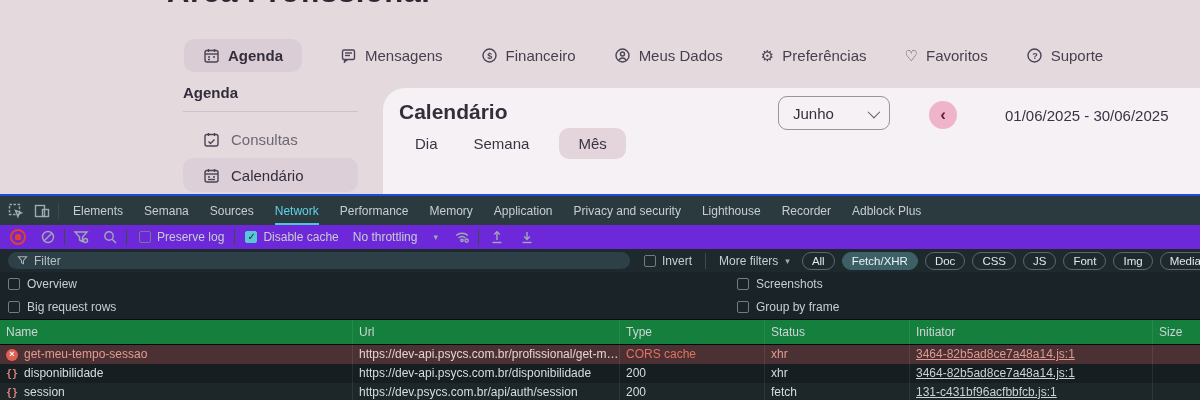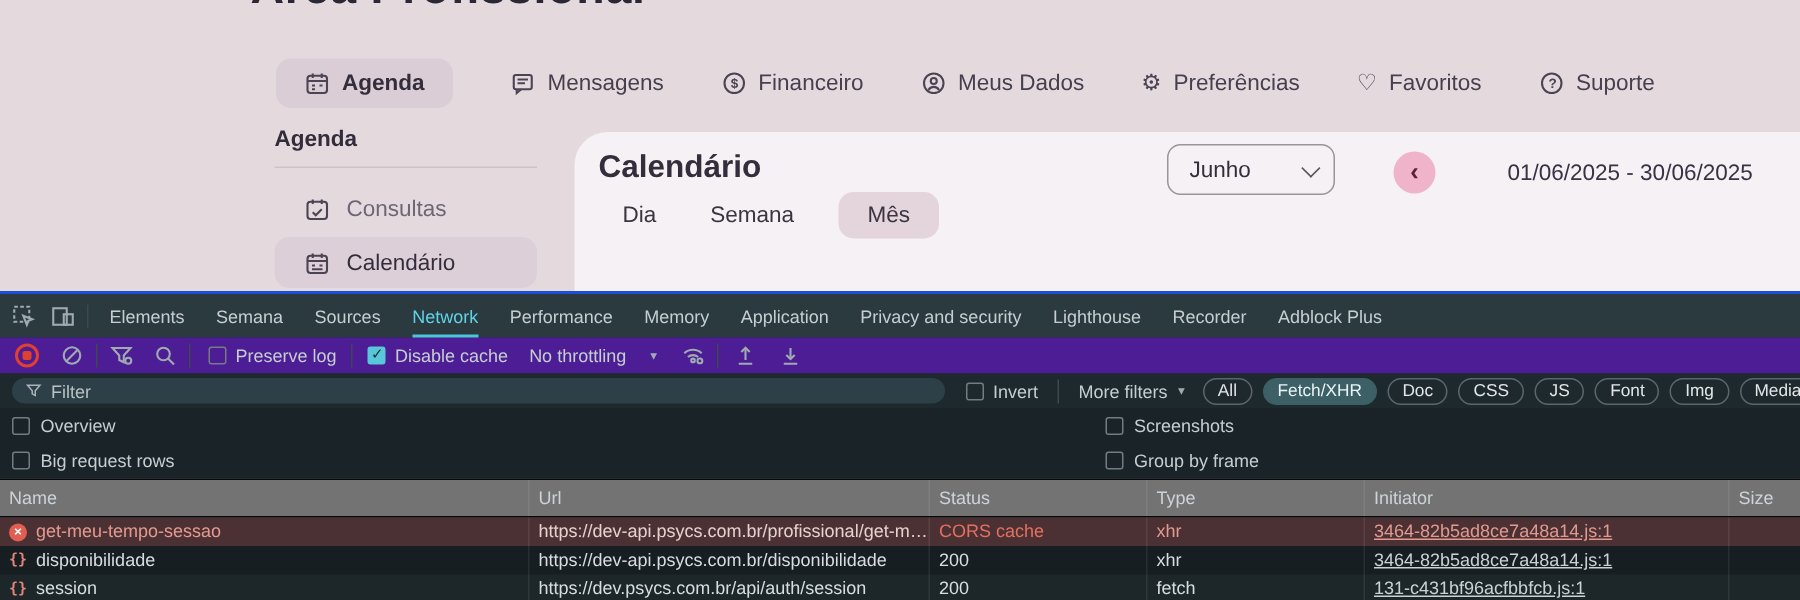--- a/index.html
+++ b/index.html
@@ -38,21 +38,21 @@
   #devtools{position:absolute;left:0;top:194px;width:1200px;height:206px;background:#1e292d;border-top:2px solid #1d4ed8;box-sizing:border-box;color:#c6ced1;font-size:12px;}
   .dt-tabbar{height:29px;background:#2b3a3f;display:flex;align-items:center;padding-left:8px;}
   .dt-ic{width:16px;height:16px;display:block;}
   .dt-ic *{stroke:#9fabb0;stroke-width:1.4;fill:none;}
   .sep{width:1px;height:16px;background:#3c494e;margin:0 8px;flex:0 0 auto;}
   .dt-tabs{display:flex;align-items:stretch;gap:21px;margin-left:6px;height:29px;}
   .dt-tab{display:flex;align-items:center;color:#c6ced1;cursor:pointer;border-bottom:2.5px solid transparent;padding-top:2px;box-sizing:border-box;white-space:nowrap;}
   .dt-tab.active{color:#5fd3e7;border-bottom-color:#4cc4da;}
   .icon-btn{display:flex;align-items:center;justify-content:center;cursor:pointer;flex:0 0 auto;}
 
-  .dt-toolbar{height:24px;display:flex;align-items:center;padding-left:10px;background:#4c1d95;}
+  .dt-toolbar{height:24px;display:flex;align-items:center;padding-left:10px;background:#6d28d9;}
   .rec{width:12px;height:12px;border:2px solid #e0402f;border-radius:50%;display:flex;align-items:center;justify-content:center;}
   .rec::after{content:"";width:6px;height:6px;background:#e0402f;border-radius:1.5px;}
   .cb{width:12px;height:12px;border:1px solid #717d82;border-radius:2px;box-sizing:border-box;background:transparent;flex:0 0 auto;cursor:pointer;}
   .cb.checked{background:#56c8da;border-color:#56c8da;position:relative;}
   .cb.checked::after{content:"✓";position:absolute;left:1px;top:-1px;font-size:10px;color:#14282c;font-weight:bold;}
   .tl-label{margin-left:6px;white-space:nowrap;cursor:pointer;}
   .caret{color:#9fabb0;font-size:9px;margin-left:7px;}
 
   .dt-filterrow{height:23px;display:flex;align-items:center;padding-left:8px;background:#1e292d;}
   .filter-wrap{position:relative;width:622px;flex:0 0 auto;}
@@ -62,21 +62,21 @@
   .pillbar{display:flex;align-items:center;gap:7px;margin-left:12px;}
   .pill{border:1px solid #5c676b;border-radius:11px;padding:2px 9px;color:#e2e7e9;white-space:nowrap;cursor:pointer;font-size:11.5px;}
   .pill.active{background:#3d5f66;border-color:#3d5f66;color:#e8f4f7;}
 
   .dt-optrow{height:24px;position:relative;display:flex;align-items:center;padding-left:8px;background:#1a2428;}
   .opt{display:flex;align-items:center;gap:7px;cursor:pointer;}
   .opt.right{position:absolute;left:737px;}
 
   .net-table{position:relative;background:#171f23;}
   .nrow{display:flex;height:19px;line-height:19px;font-size:12px;}
-  .nrow.head{height:24px;line-height:24px;background:#737373;color:#cdd3d6;border-top:1px solid #060a0c;border-bottom:1px solid #060a0c;}
+  .nrow.head{height:24px;line-height:24px;background:#15803d;color:#cdd3d6;border-top:1px solid #060a0c;border-bottom:1px solid #060a0c;}
   .ncell{box-sizing:border-box;padding-left:6px;border-right:1px solid rgba(255,255,255,.08);overflow:hidden;white-space:nowrap;text-overflow:ellipsis;}
   .c-name{width:353px;display:flex;align-items:center;gap:6px;}
   .c-url{width:267px;}
   .c-status{width:145px;}
   .c-type{width:145px;}
   .c-init{width:243px;}
   .c-size{width:47px;border-right:none;}
   .nrow.r0{background:#4c3134;color:#e59a90;}
   .nrow.r0 .c-url{color:#e6d2cf;}
   .nrow.r0 .c-status{color:#e4705f;}
@@ -322,22 +322,22 @@
       <span class="opt right">
         <span class="cb"></span>
         <span>Group by frame</span>
       </span>
     </div>
 
     <div class="net-table">
       <div class="nrow head">
         <span class="ncell c-name">Name</span>
         <span class="ncell c-url">Url</span>
+        <span class="ncell c-type">Type</span>
         <span class="ncell c-status">Status</span>
-        <span class="ncell c-type">Type</span>
         <span class="ncell c-init">Initiator</span>
         <span class="ncell c-size">Size</span>
       </div>
 
       <div class="nrow r0">
         <span class="ncell c-name">
           <span class="err-badge">×</span>
           <span>get-meu-tempo-sessao</span>
         </span>
         <span class="ncell c-url">https://dev-api.psycs.com.br/profissional/get-me…</span>

